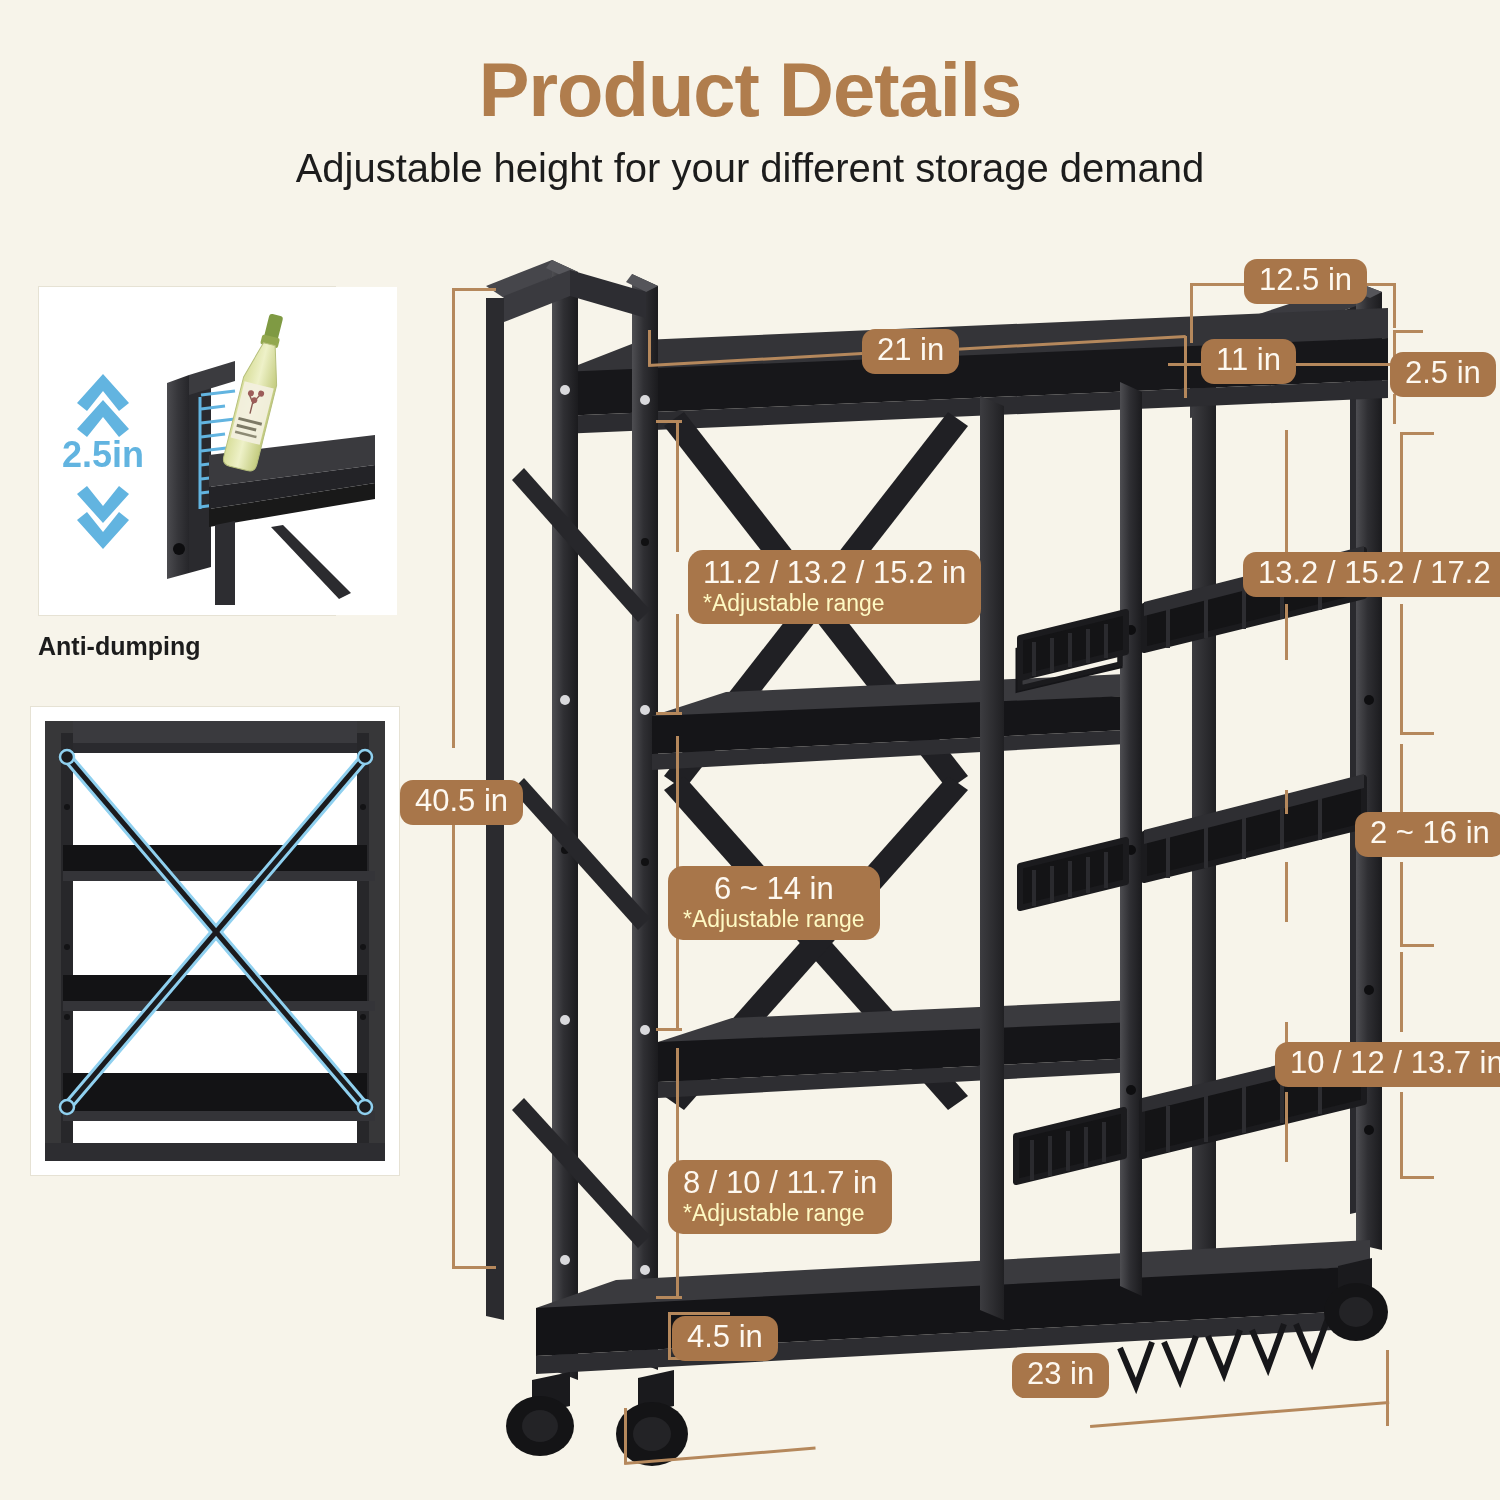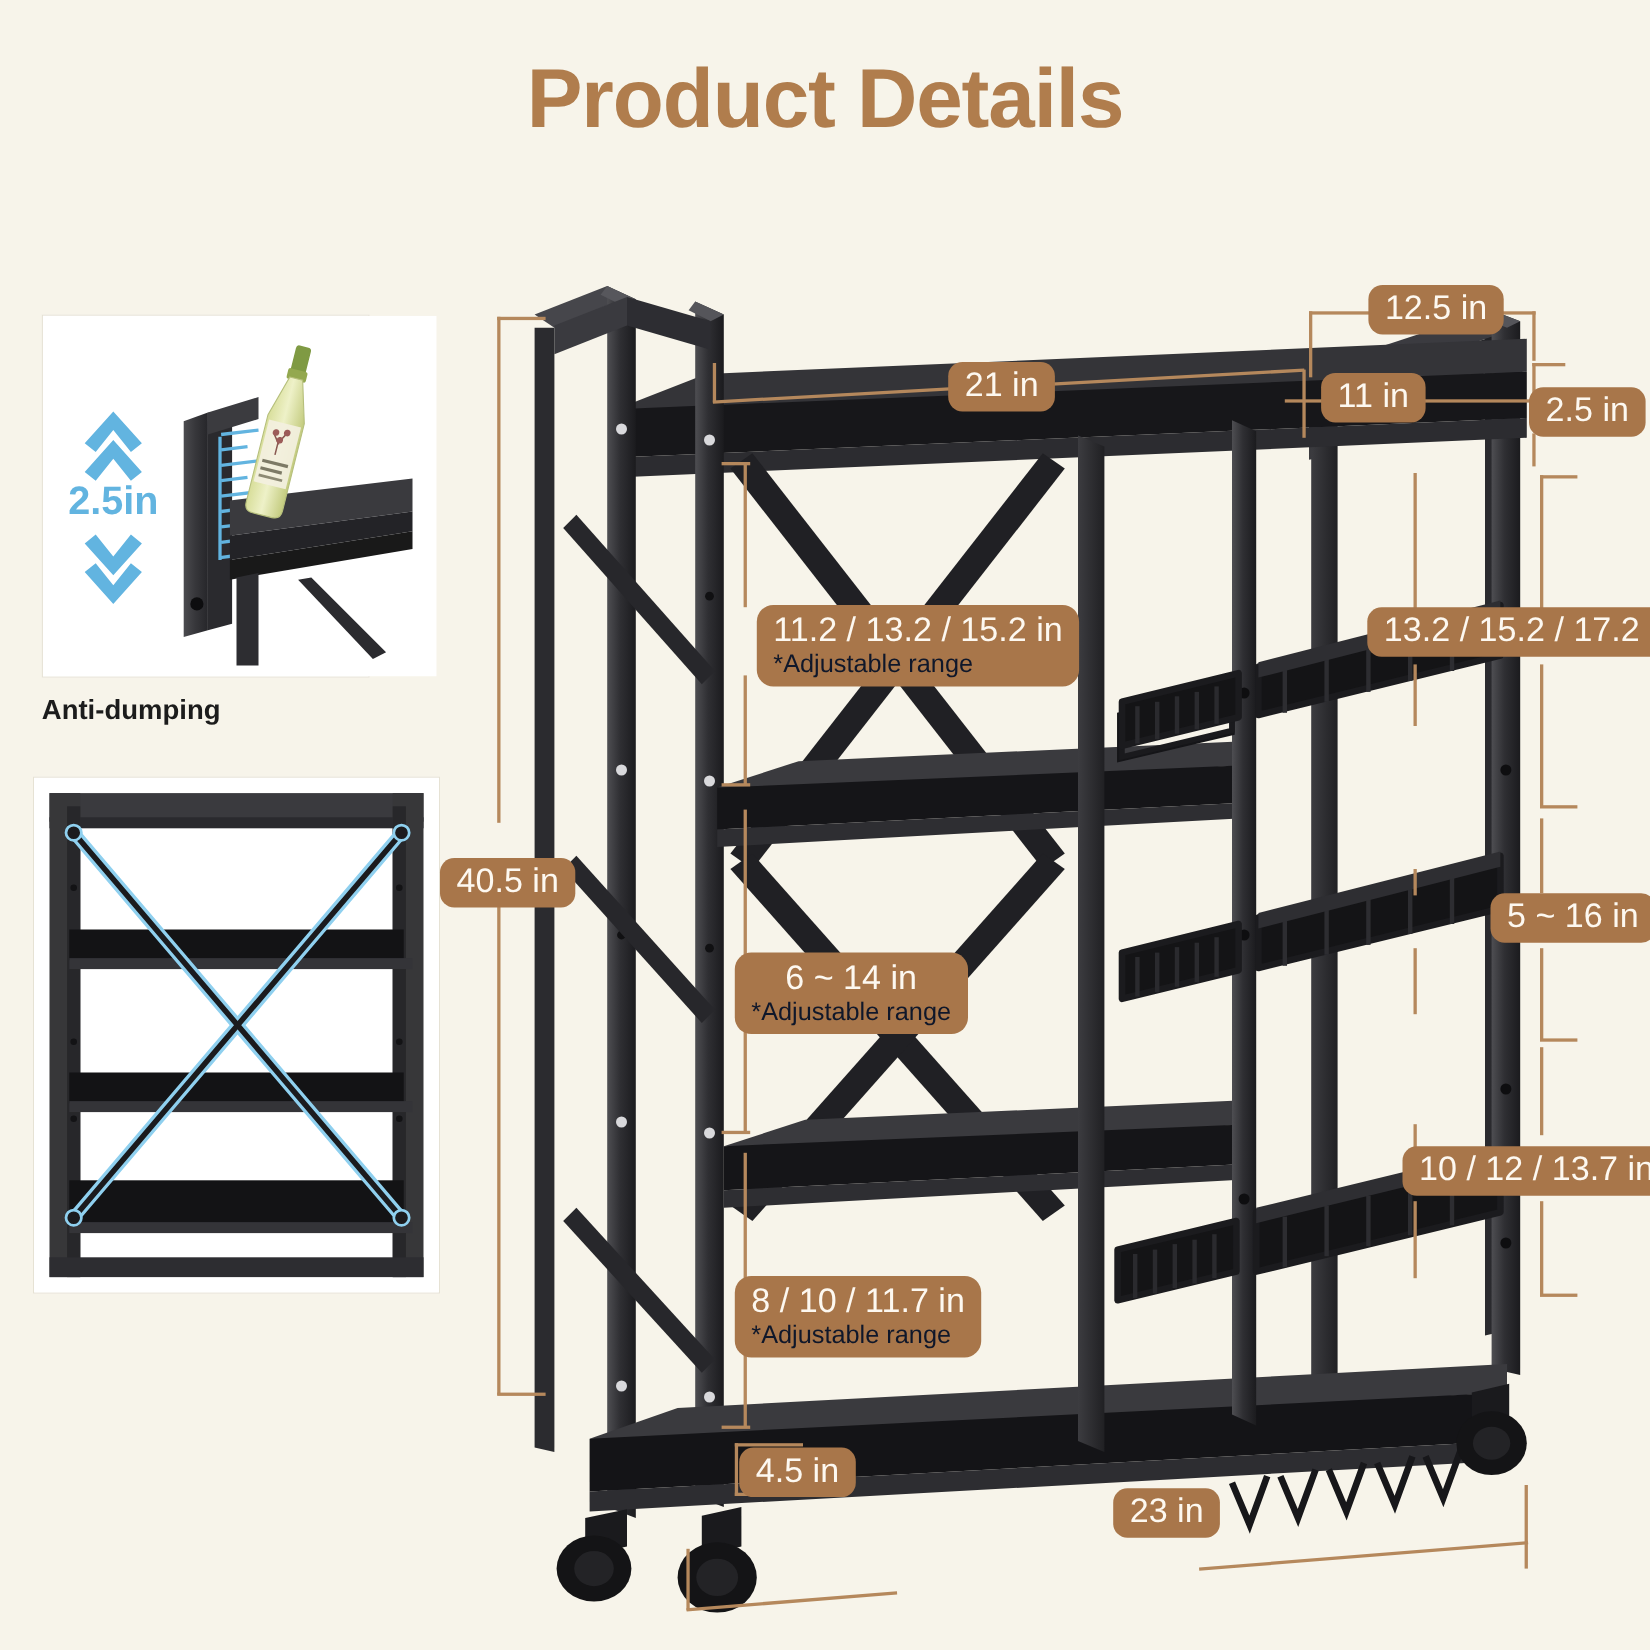--- a/index.html
+++ b/index.html
@@ -45,39 +45,40 @@
     padding:5px 15px 7px 15px;
     font-size:31px;
     line-height:1.05;
     white-space:nowrap;
     z-index:40;
   }
   .badge .sub {
     display:block;
     font-size:23px;
     margin-top:1px;
-    color:#0f172a;
+    color:#fef9c3;
   }
   .badge.two { padding:7px 15px 9px 15px; border-radius:15px; }
 
   
   .lead { position:absolute; background:#b5885c; z-index:30; }
   .lead.h { height:3px; }
   .lead.v { width:3px; }
   .lead-d { position:absolute; z-index:30; transform-origin:0 0; height:3px; background:#b5885c; }
 
   
   #rack { position:absolute; left:420px; top:230px; width:1080px; height:1260px; z-index:10; }
 </style>
 </head>
 <body>
 
 <div class="page">
 
   <div class="title">Product Details</div>
+  <div class="subtitle">Adjustable height for your different storage demand</div>
 
   <div class="inset" id="anti-card">
     <svg width="358" height="328" viewBox="0 0 358 328">
       <defs>
         <linearGradient id="bottleG" x1="0" y1="0" x2="1" y2="0">
           <stop offset="0" stop-color="#d8de9a"></stop>
             <stop offset="0.45" stop-color="#eef1c8"></stop>
           <stop offset="1" stop-color="#c3cb7e"></stop>
         </linearGradient>
         <linearGradient id="metalV" x1="0" y1="0" x2="1" y2="0">
@@ -516,21 +517,21 @@
   <div class="badge two" style="left:668px; top:1160px;">
     <span>8 / 10 / 11.7 in</span>
     <span class="sub">*Adjustable range</span>
   </div>
 
   <div class="badge" style="left:1243px; top:552px;">
     <span>13.2 / 15.2 / 17.2 in</span>
   </div>
 
   <div class="badge" style="left:1355px; top:812px;">
-    <span>5 ~ 16 in</span>
+    <span>2 ~ 16 in</span>
   </div>
 
   <div class="badge" style="left:1275px; top:1042px;">
     <span>10 / 12 / 13.7 in</span>
   </div>
 
   <div class="badge" style="left:672px; top:1316px;">
     <span>4.5 in</span>
   </div>
 

